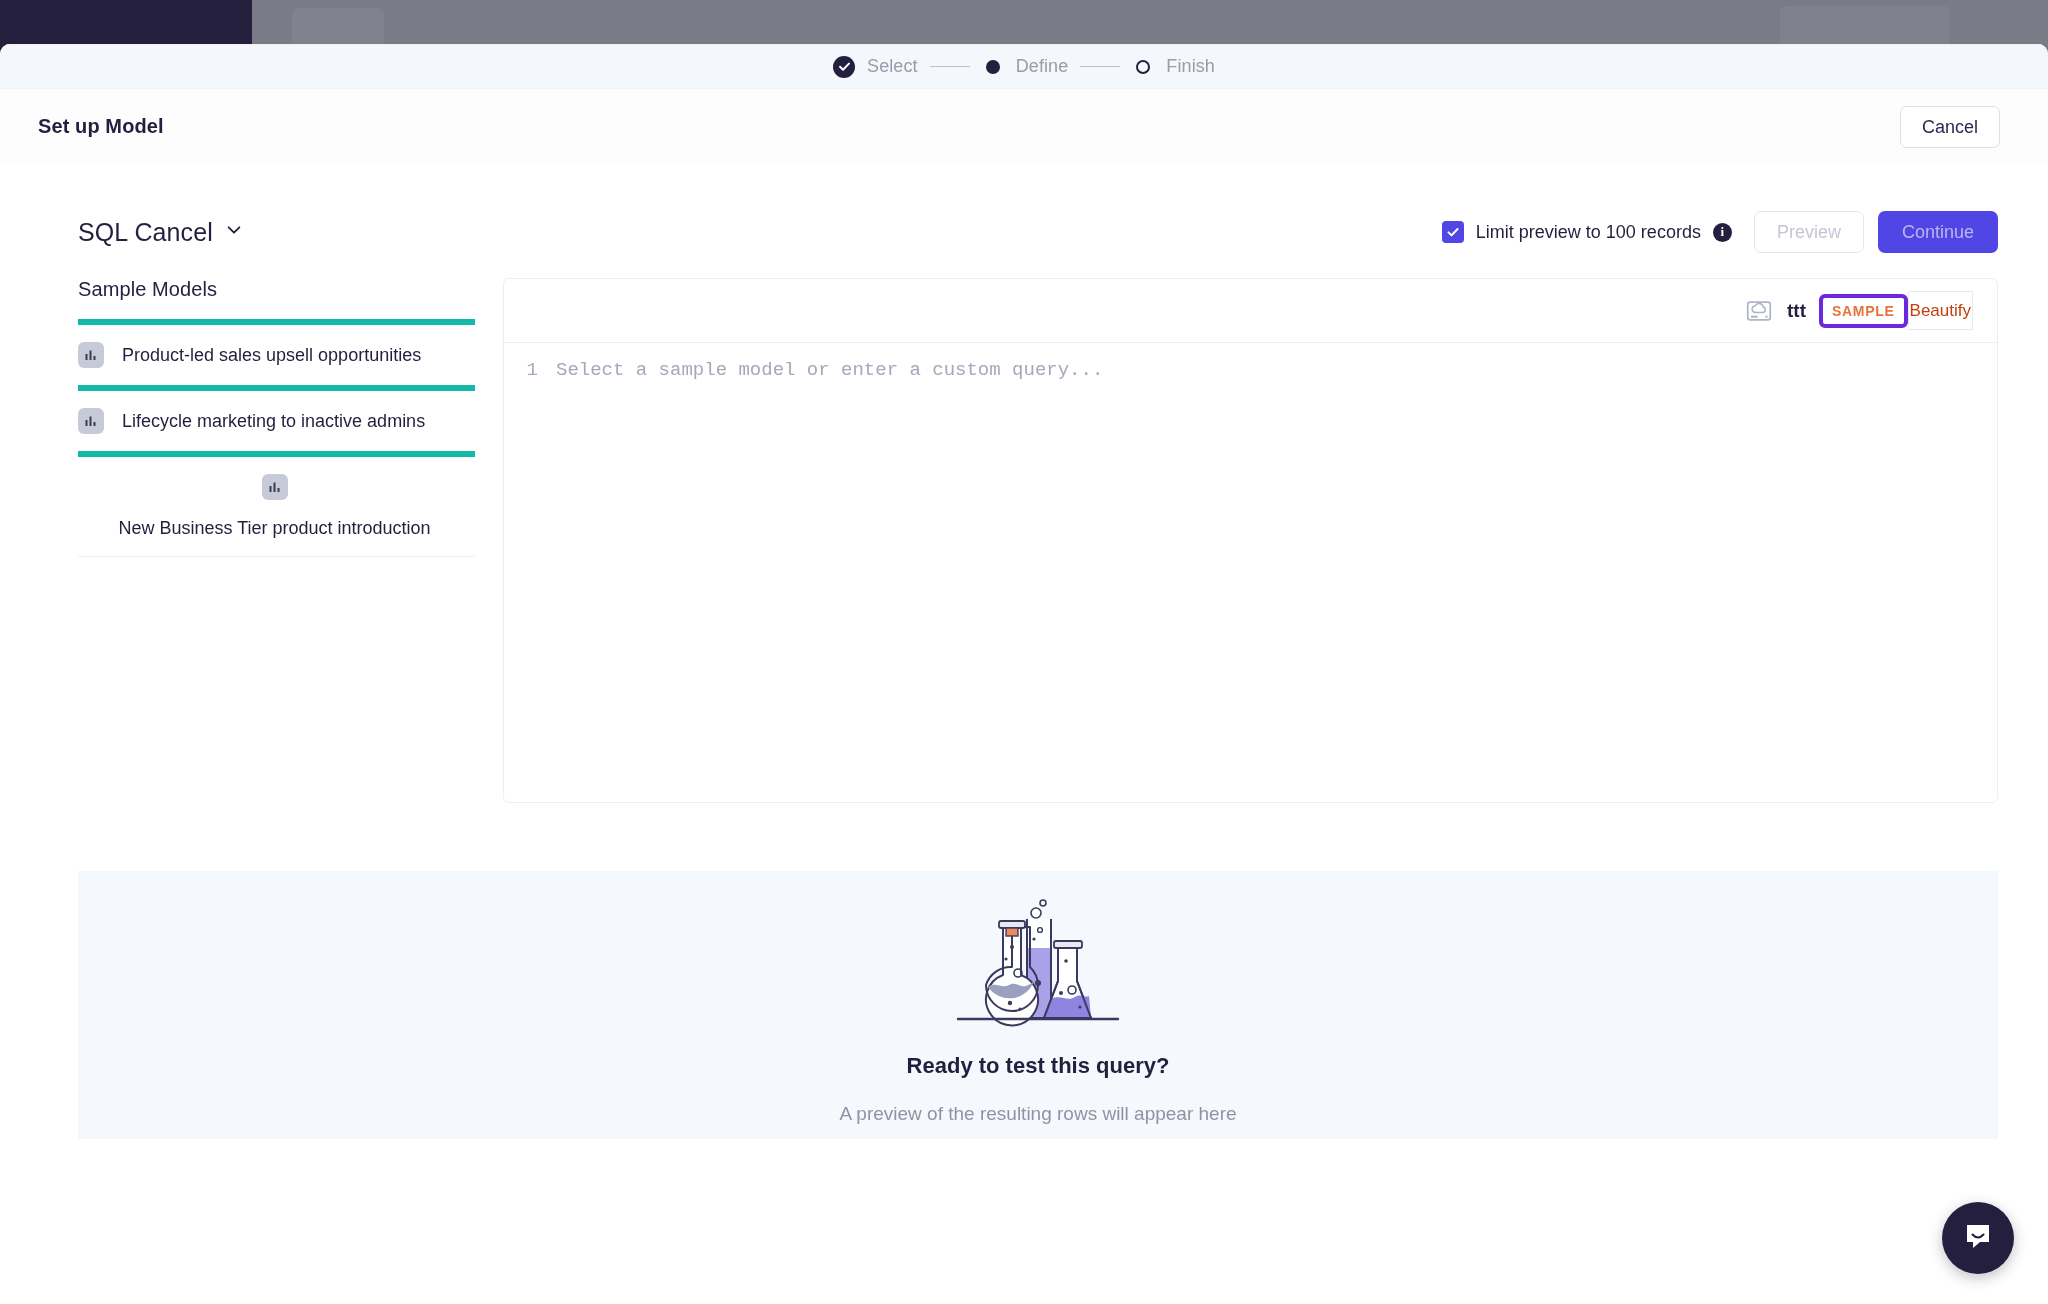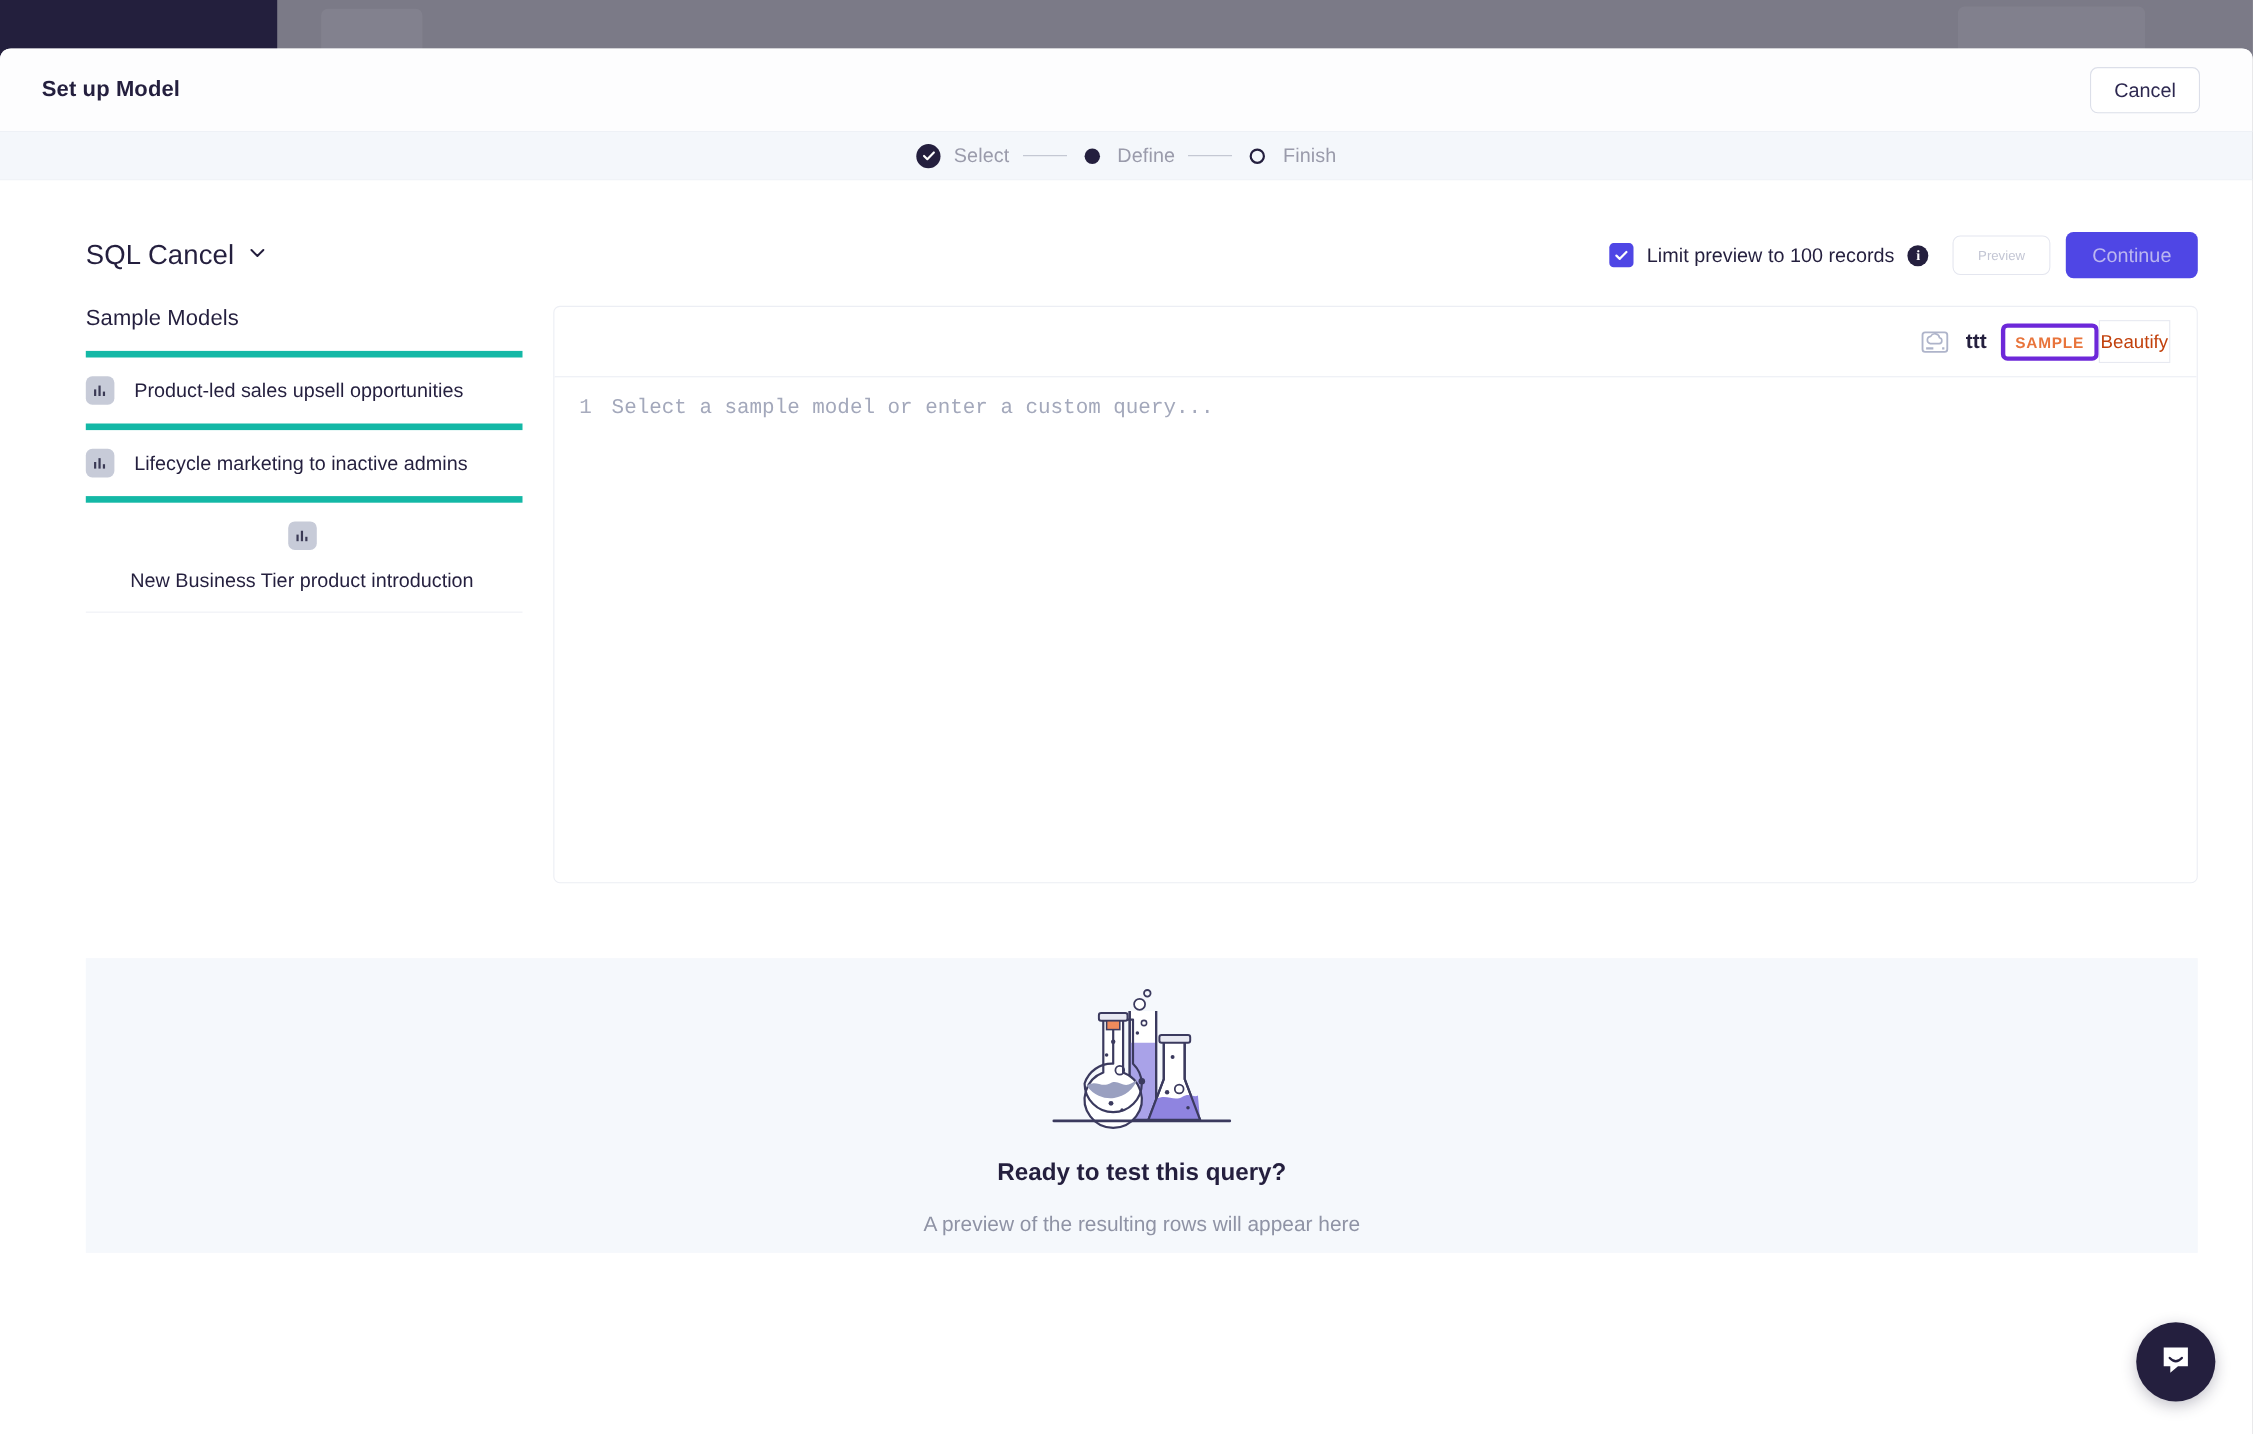--- a/index.html
+++ b/index.html
@@ -115,21 +115,21 @@
   }
   #limit-preview-checkbox svg { width: 14px; height: 14px; }
   #limit-preview-label { font-size: 18px; color: #241f3e; }
   #limit-info-icon {
     width: 19px; height: 19px; border-radius: 50%; background: #241f3e;
     color: #ffffff; font-size: 13px; font-weight: bold;
     display: flex; align-items: center; justify-content: center;
     font-family: "Liberation Serif", serif; cursor: pointer;
   }
   #preview-button {
-    font-size: 12px; color: #c3c6d4; background: #ffffff;
+    font-size: 18px; color: #c3c6d4; background: #ffffff;
     border: 1px solid #e4e6ef; border-radius: 7px;
     padding: 11px 22px; line-height: 1; cursor: default;
   }
   #continue-button {
     font-size: 18px; color: #bbb6f0; background: #4f46e5;
     border: none; border-radius: 7px;
     padding: 12px 24px; line-height: 1; cursor: default;
   }
 
   #content-cols { display: flex; padding: 18px 50px 0 78px; gap: 0; }
@@ -225,25 +225,20 @@
 <body>
 
 <div id="app-backdrop">
   <div id="app-nav-rail"></div>
   <div id="backdrop-ghost-a"></div>
   <div id="backdrop-ghost-b"></div>
 </div>
 
 <div id="modal">
 
-  <div id="modal-header">
-    <div id="modal-title">Set up Model</div>
-    <button id="cancel-button">Cancel</button>
-  </div>
-
   <div id="stepper-bar">
     <div class="step">
       <span class="step-dot done">
         <svg viewBox="0 0 16 16">
             <path d="M2.5 8.3 L6.2 12 L13.5 4.4" fill="none" stroke="#ffffff" stroke-width="2.4" stroke-linecap="round" stroke-linejoin="round"></path>
           </svg>
       </span>
       <span class="step-label">Select</span>
     </div>
 
@@ -253,20 +248,25 @@
       <span class="step-dot current"></span>
       <span class="step-label">Define</span>
     </div>
 
     <span class="step-connector"></span>
 
     <div class="step">
       <span class="step-dot todo"></span>
       <span class="step-label">Finish</span>
     </div>
+  </div>
+
+  <div id="modal-header">
+    <div id="modal-title">Set up Model</div>
+    <button id="cancel-button">Cancel</button>
   </div>
 
   <div id="modal-body">
 
     <div id="editor-toolbar">
 
       <div id="sql-editor-select">
         <span class="label">SQL Cancel</span>
         <span>
           <svg viewBox="0 0 20 20">

